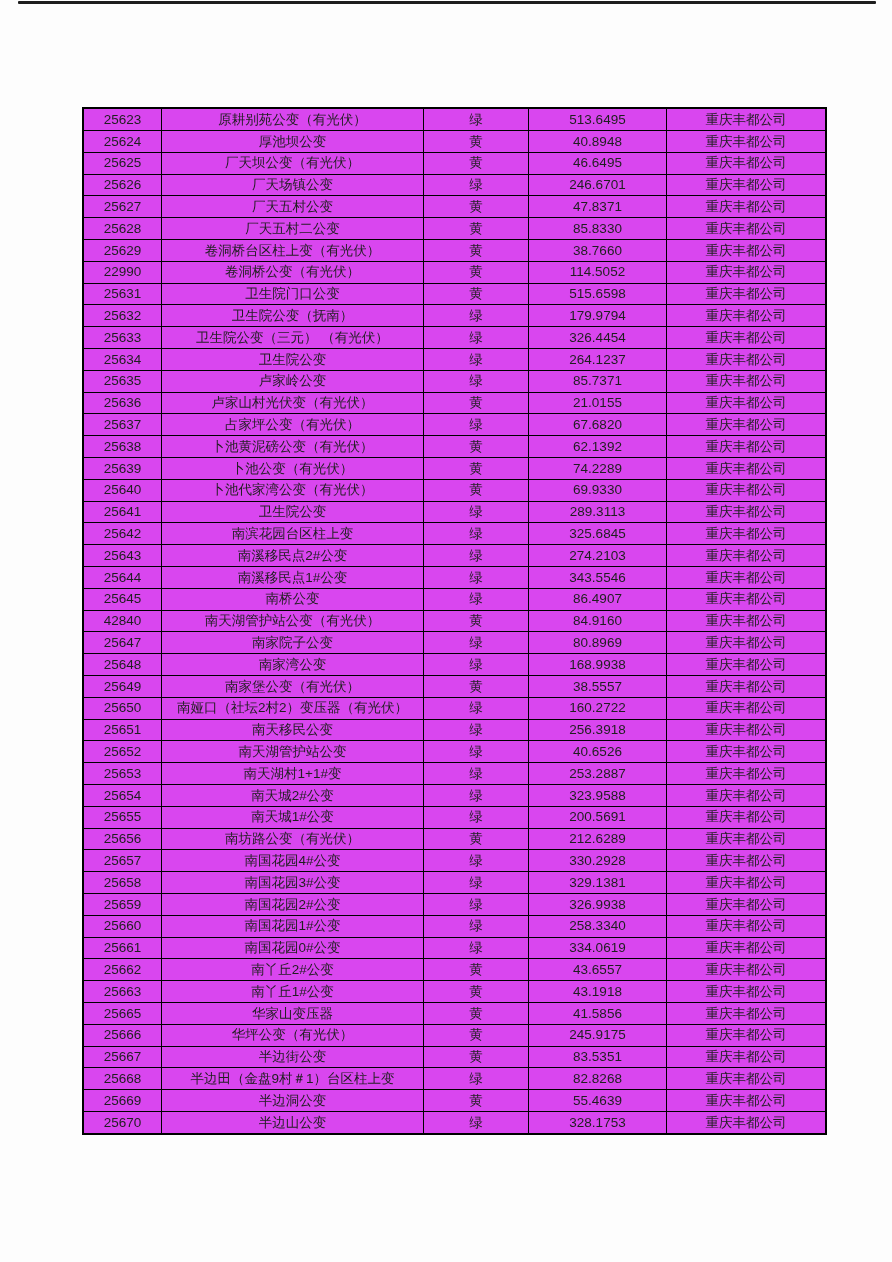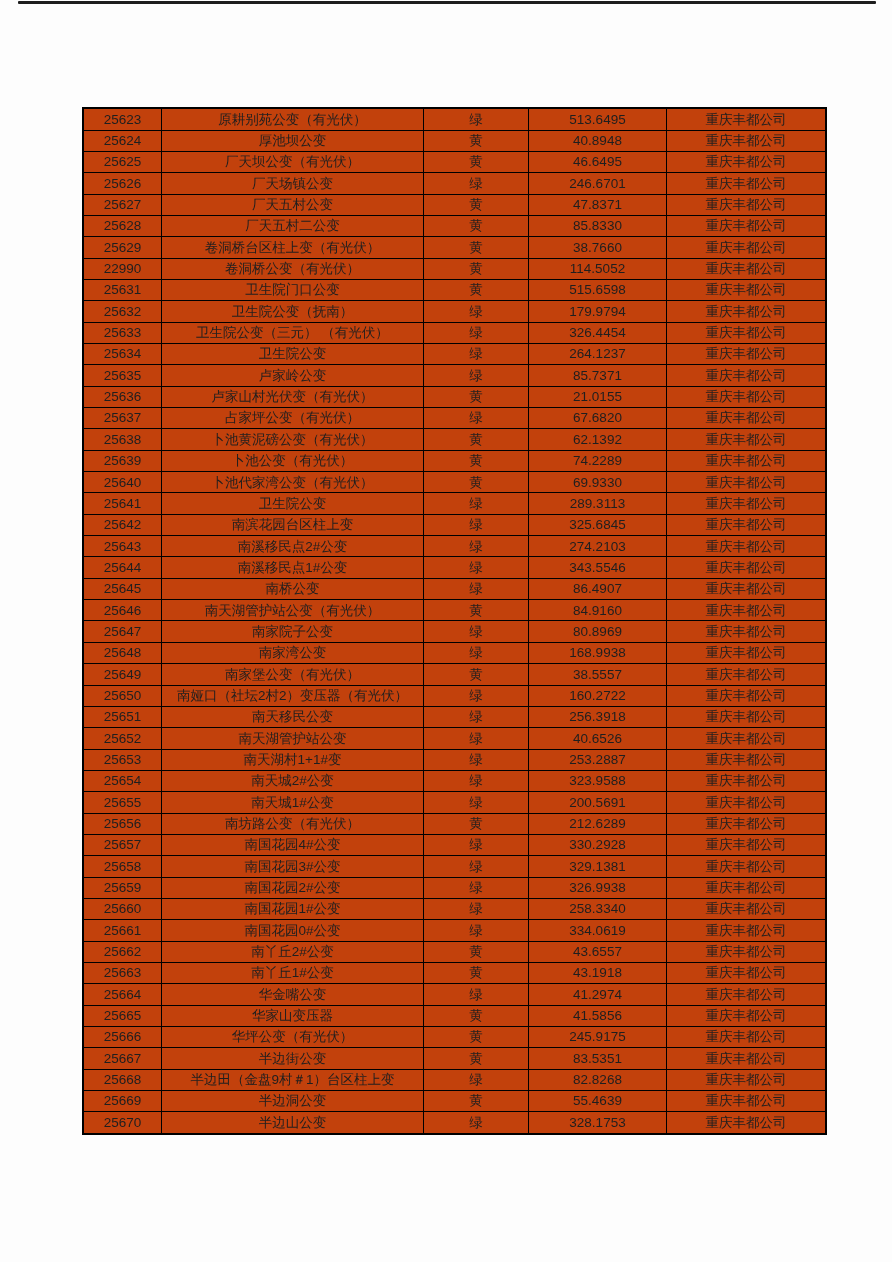--- a/index.html
+++ b/index.html
@@ -27,21 +27,21 @@
   .sheet {
     position: absolute;
     top: 107px;
     left: 82px;
   }
   table.data-grid {
     border-collapse: collapse;
     table-layout: fixed;
     width: 717px;
     height: 1028px;
-    background: #c2410c;
+    background: #d946ef;
     border: 2px solid #000000;
   }
   table.data-grid td {
     border: 1px solid #000000;
     text-align: center;
     vertical-align: middle;
     font-size: 13.5px;
     line-height: 1;
     padding: 0 2px;
     white-space: nowrap;
@@ -217,21 +217,21 @@
           <td class="col-company">重庆丰都公司</td>
         </tr>
         <tr>
           <td class="col-id">25645</td>
           <td class="col-name">南桥公变</td>
           <td class="col-status">绿</td>
           <td class="col-value">86.4907</td>
           <td class="col-company">重庆丰都公司</td>
         </tr>
         <tr>
-          <td class="col-id">25646</td>
+          <td class="col-id">42840</td>
           <td class="col-name">南天湖管护站公变（有光伏）</td>
           <td class="col-status">黄</td>
           <td class="col-value">84.9160</td>
           <td class="col-company">重庆丰都公司</td>
         </tr>
         <tr>
           <td class="col-id">25647</td>
           <td class="col-name">南家院子公变</td>
           <td class="col-status">绿</td>
           <td class="col-value">80.8969</td>
@@ -340,27 +340,20 @@
           <td class="col-name">南丫丘2#公变</td>
           <td class="col-status">黄</td>
           <td class="col-value">43.6557</td>
           <td class="col-company">重庆丰都公司</td>
         </tr>
         <tr>
           <td class="col-id">25663</td>
           <td class="col-name">南丫丘1#公变</td>
           <td class="col-status">黄</td>
           <td class="col-value">43.1918</td>
-          <td class="col-company">重庆丰都公司</td>
-        </tr>
-        <tr>
-          <td class="col-id">25664</td>
-          <td class="col-name">华金嘴公变</td>
-          <td class="col-status">绿</td>
-          <td class="col-value">41.2974</td>
           <td class="col-company">重庆丰都公司</td>
         </tr>
         <tr>
           <td class="col-id">25665</td>
           <td class="col-name">华家山变压器</td>
           <td class="col-status">黄</td>
           <td class="col-value">41.5856</td>
           <td class="col-company">重庆丰都公司</td>
         </tr>
         <tr>

